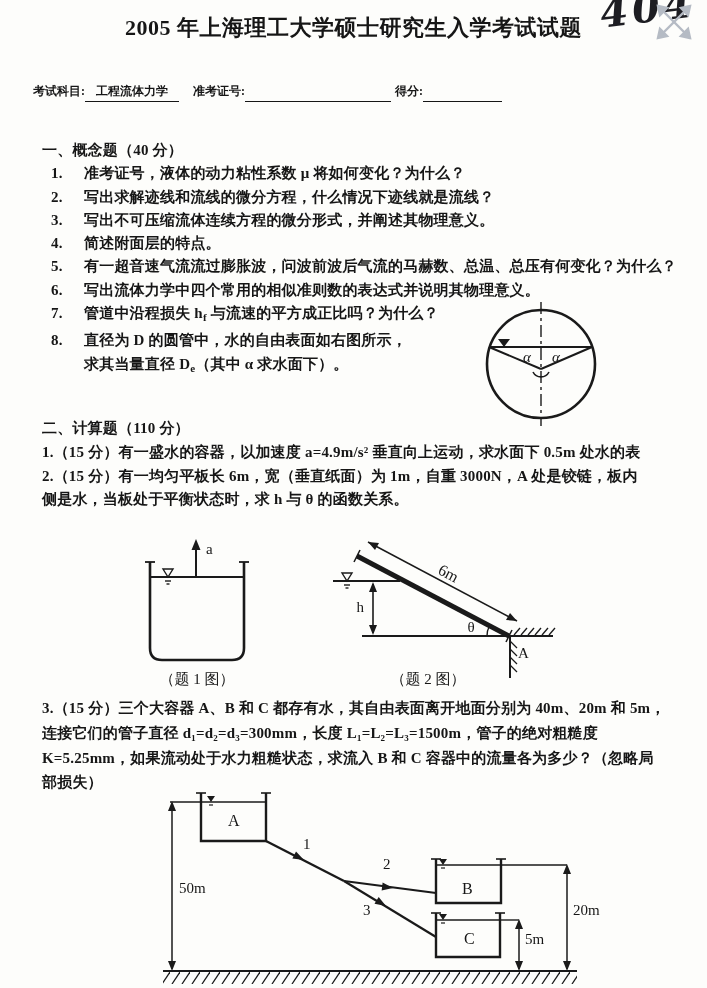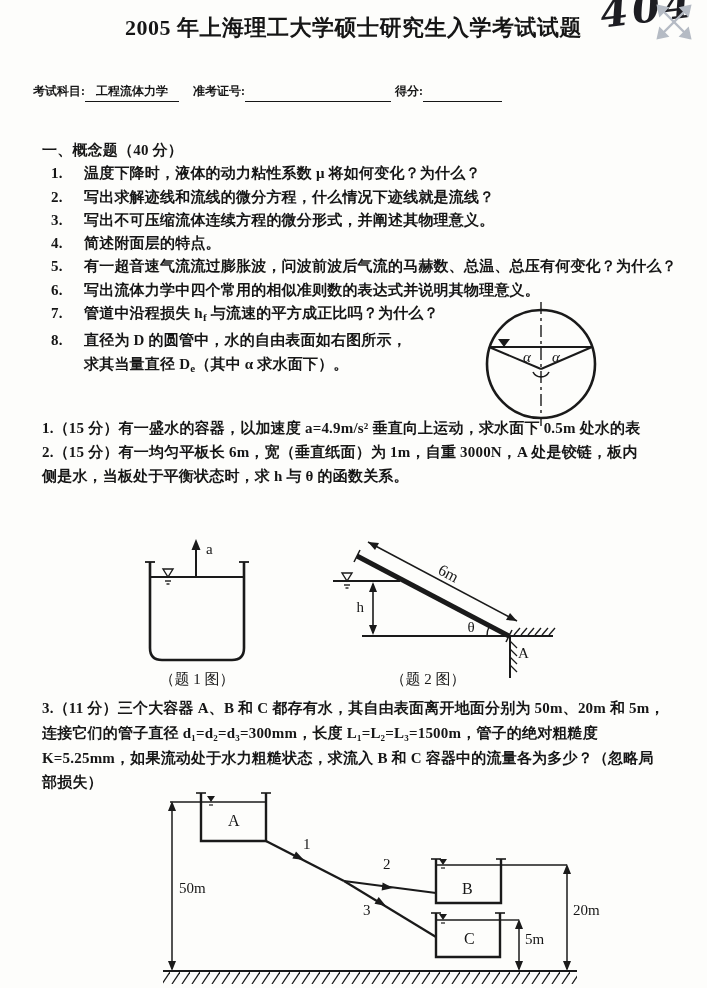--- a/index.html
+++ b/index.html
@@ -66,21 +66,21 @@
   <div class="header-line">
     <span>考试科目:</span><span class="ul-value">工程流体力学</span><span class="gap1"></span><span>准考证号:</span><span class="blank blank-ticket"></span><span class="gap2"></span><span>得分:</span><span class="blank blank-score"></span>
   </div>
 
   <div class="sec sec1">
     <div class="qrow qhead">
         <span>一、概念题（40 分）</span>
       </div>
     <div class="qrow">
         <span class="qnum">1.</span>
-        <span class="qtext">温度下降时，液体的动力粘性系数 μ 将如何变化？为什么？</span>
+        <span class="qtext">准考证号，液体的动力粘性系数 μ 将如何变化？为什么？</span>
       </div>
     <div class="qrow">
         <span class="qnum">2.</span>
         <span class="qtext">写出求解迹线和流线的微分方程，什么情况下迹线就是流线？</span>
       </div>
     <div class="qrow">
         <span class="qnum">3.</span>
         <span class="qtext">写出不可压缩流体连续方程的微分形式，并阐述其物理意义。</span>
       </div>
     <div class="qrow">
@@ -117,20 +117,21 @@
       <line x1="489" y1="347" x2="541" y2="369" stroke-width="2"></line>
       <line x1="592" y1="347" x2="541" y2="369" stroke-width="2"></line>
       <path d="M 533,372 A 9 9 0 0 0 549,372" stroke-width="1.6"></path>
     </g>
     <polygon points="498,339 510,339 504,347" fill="#1a1a1a"></polygon>
     <text x="527" y="362" font-size="15" font-style="italic" text-anchor="middle">α</text>
     <text x="556" y="362" font-size="15" font-style="italic" text-anchor="middle">α</text>
   </svg>
 
   <div class="sec sec2">
+    <div class="qhead">二、计算题（110 分）</div>
     <div>1.（15 分）有一盛水的容器，以加速度 a=4.9m/s² 垂直向上运动，求水面下 0.5m 处水的表</div>
     <div>2.（15 分）有一均匀平板长 6m，宽（垂直纸面）为 1m，自重 3000N，A 处是铰链，板内</div>
     <div>侧是水，当板处于平衡状态时，求 h 与 θ 的函数关系。</div>
   </div>
 
   <svg class="fig svg-mid" width="440" height="160" viewBox="130 532 440 160">
 
     <g>
       <path d="M150,562 L150,648 Q150,660 162,660 L232,660 Q244,660 244,648 L244,562" fill="none" stroke="#1a1a1a" stroke-width="2.6"></path>
       <line x1="145" y1="562" x2="155" y2="562" stroke="#1a1a1a" stroke-width="1.8"></line>
@@ -182,21 +183,21 @@
         <line x1="510" y1="649" x2="517" y2="656"></line>
         <line x1="510" y1="657" x2="517" y2="664"></line>
         <line x1="510" y1="665" x2="517" y2="672"></line>
       </g>
       <text x="518" y="658" font-size="15">A</text>
       <text x="428" y="684" font-size="15" text-anchor="middle">（题 2 图）</text>
     </g>
   </svg>
 
   <div class="sec sec3">
-    <div>3.（11 分）三个大容器 A、B 和 C 都存有水，其自由表面离开地面分别为 50m、20m 和 5m，</div>
+    <div>3.（15 分）三个大容器 A、B 和 C 都存有水，其自由表面离开地面分别为 40m、20m 和 5m，</div>
     <div>连接它们的管子直径 d₁=d₂=d₃=300mm，长度 L₁=L₂=L₃=1500m，管子的绝对粗糙度</div>
     <div>K=5.25mm，如果流动处于水力粗糙状态，求流入 B 和 C 容器中的流量各为多少？（忽略局</div>
     <div>部损失）</div>
   </div>
 
   <svg class="fig svg-bottom" width="470" height="198" viewBox="150 788 470 198">
     <defs>
       <pattern id="gh" width="10" height="12" patternUnits="userSpaceOnUse">
         <line x1="10" y1="0" x2="2" y2="12" stroke="#1a1a1a" stroke-width="1.3"></line>
       </pattern>

